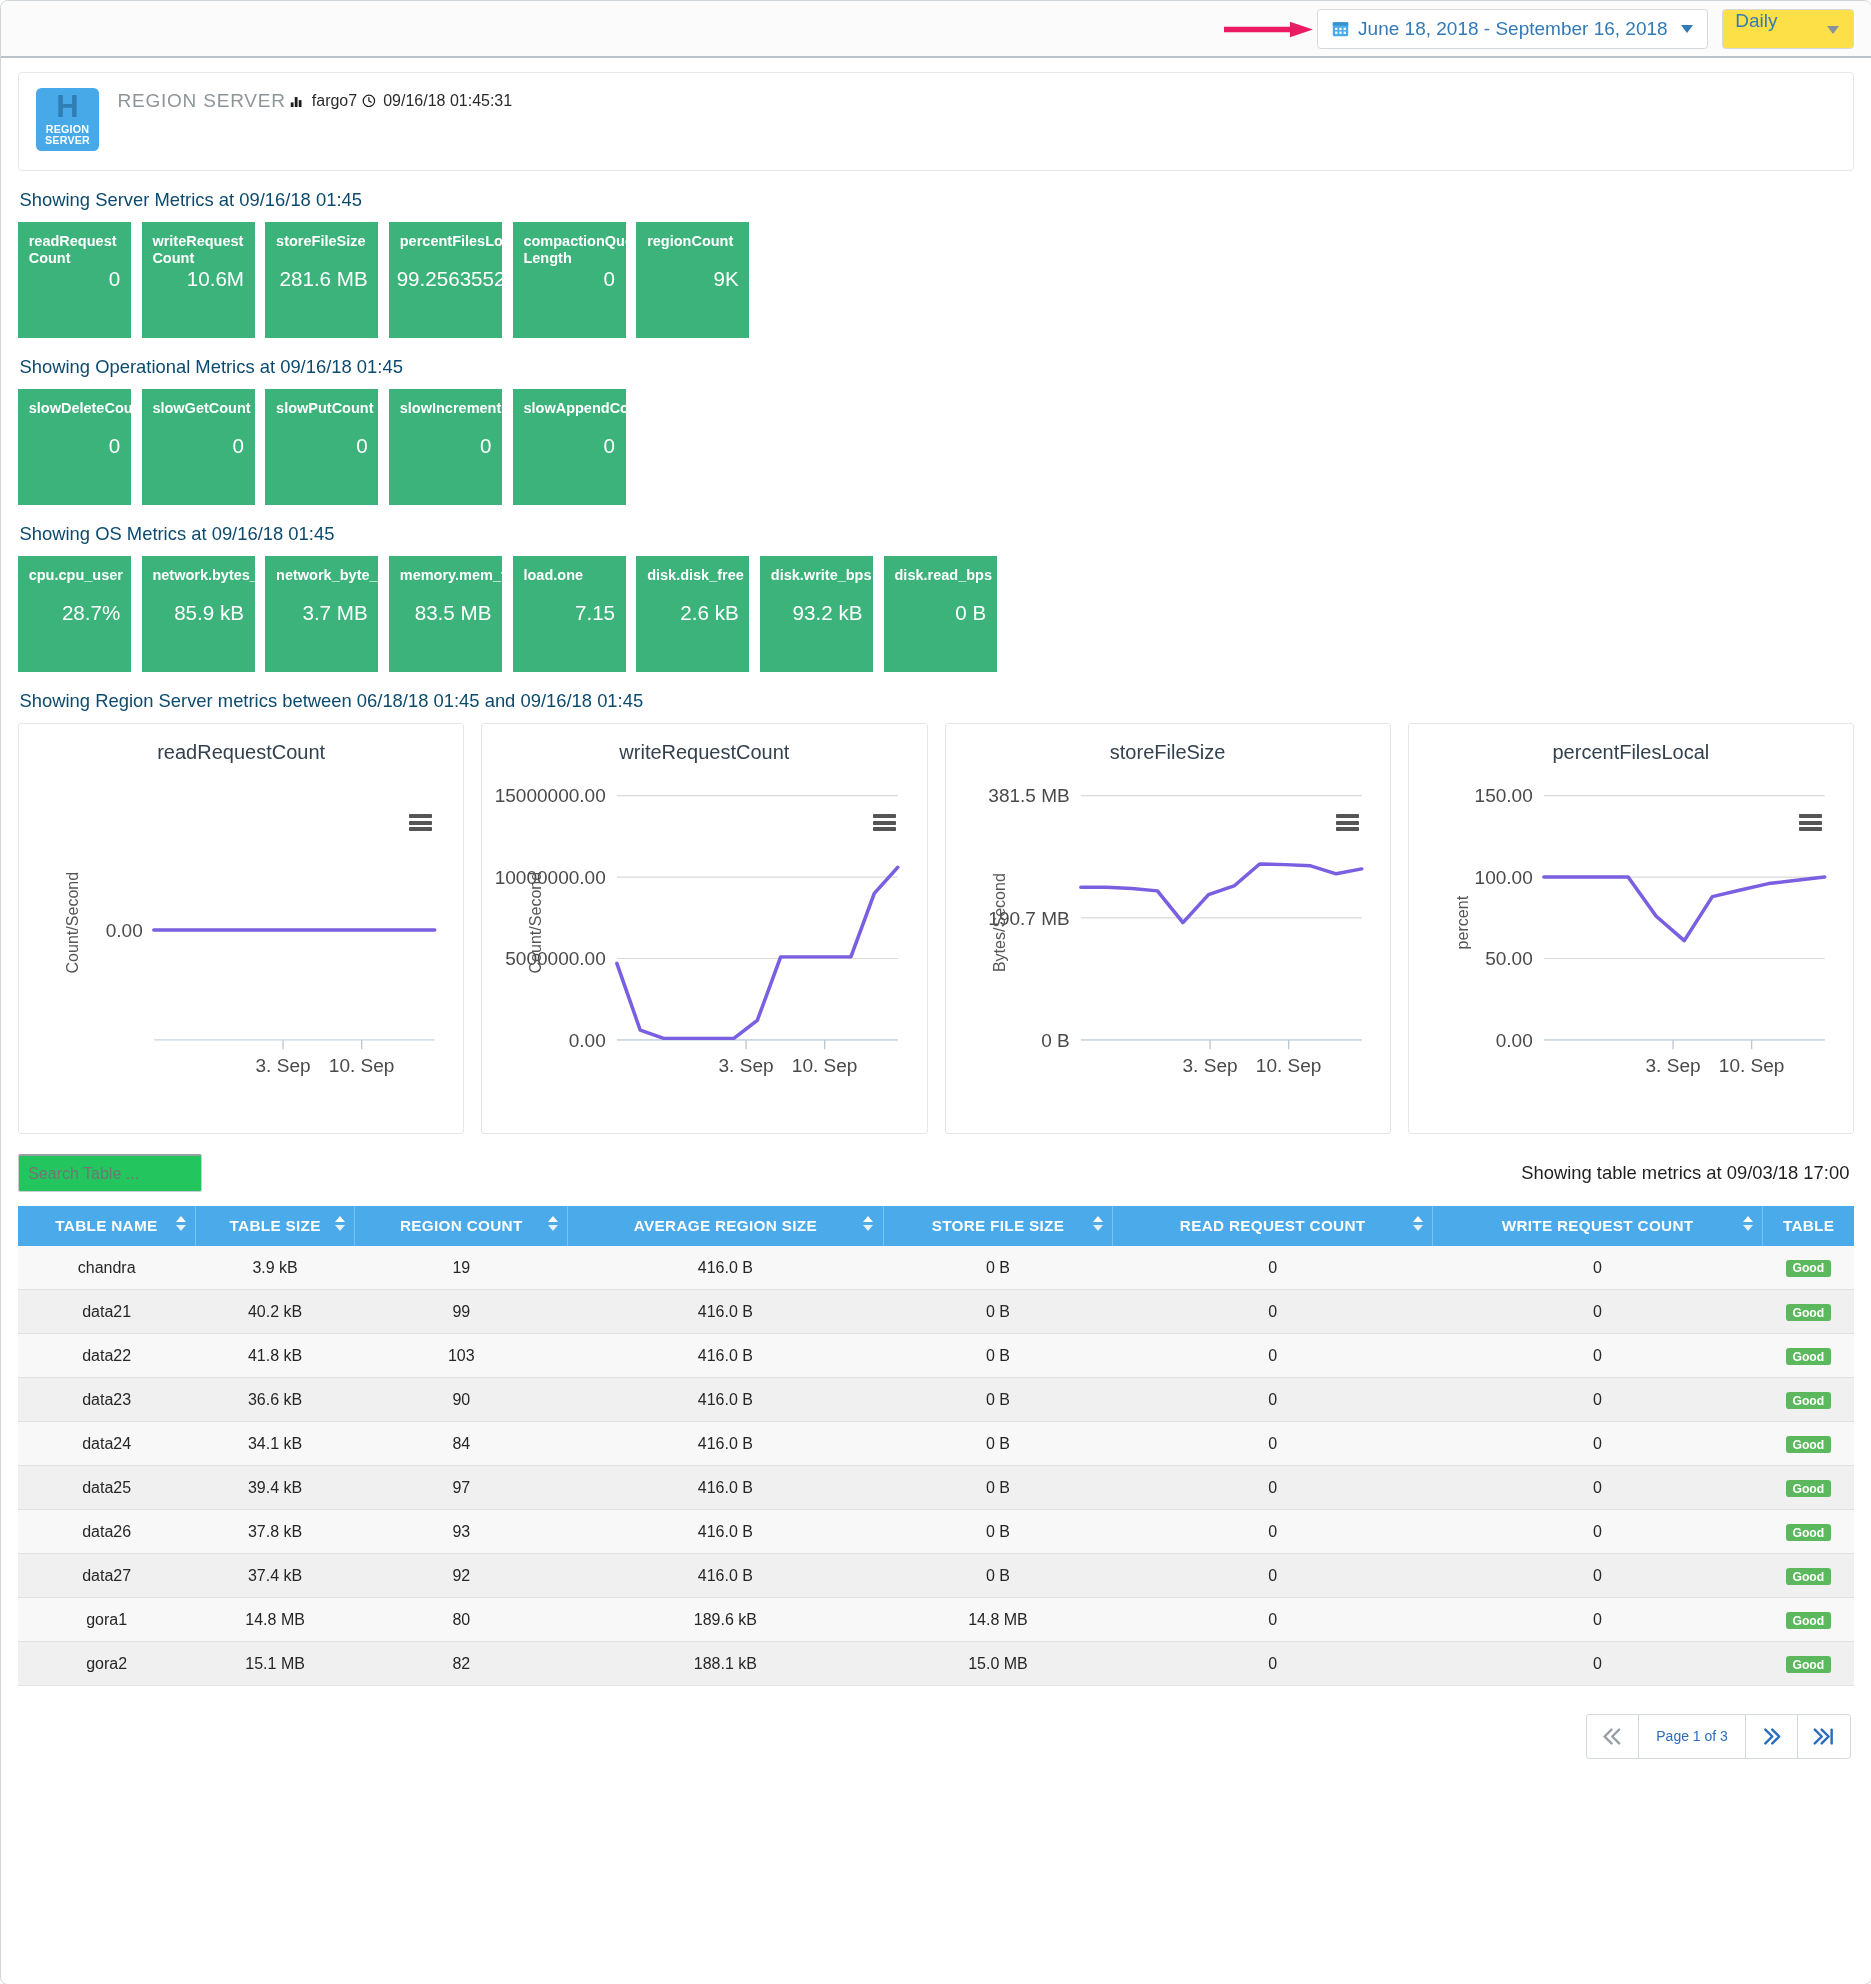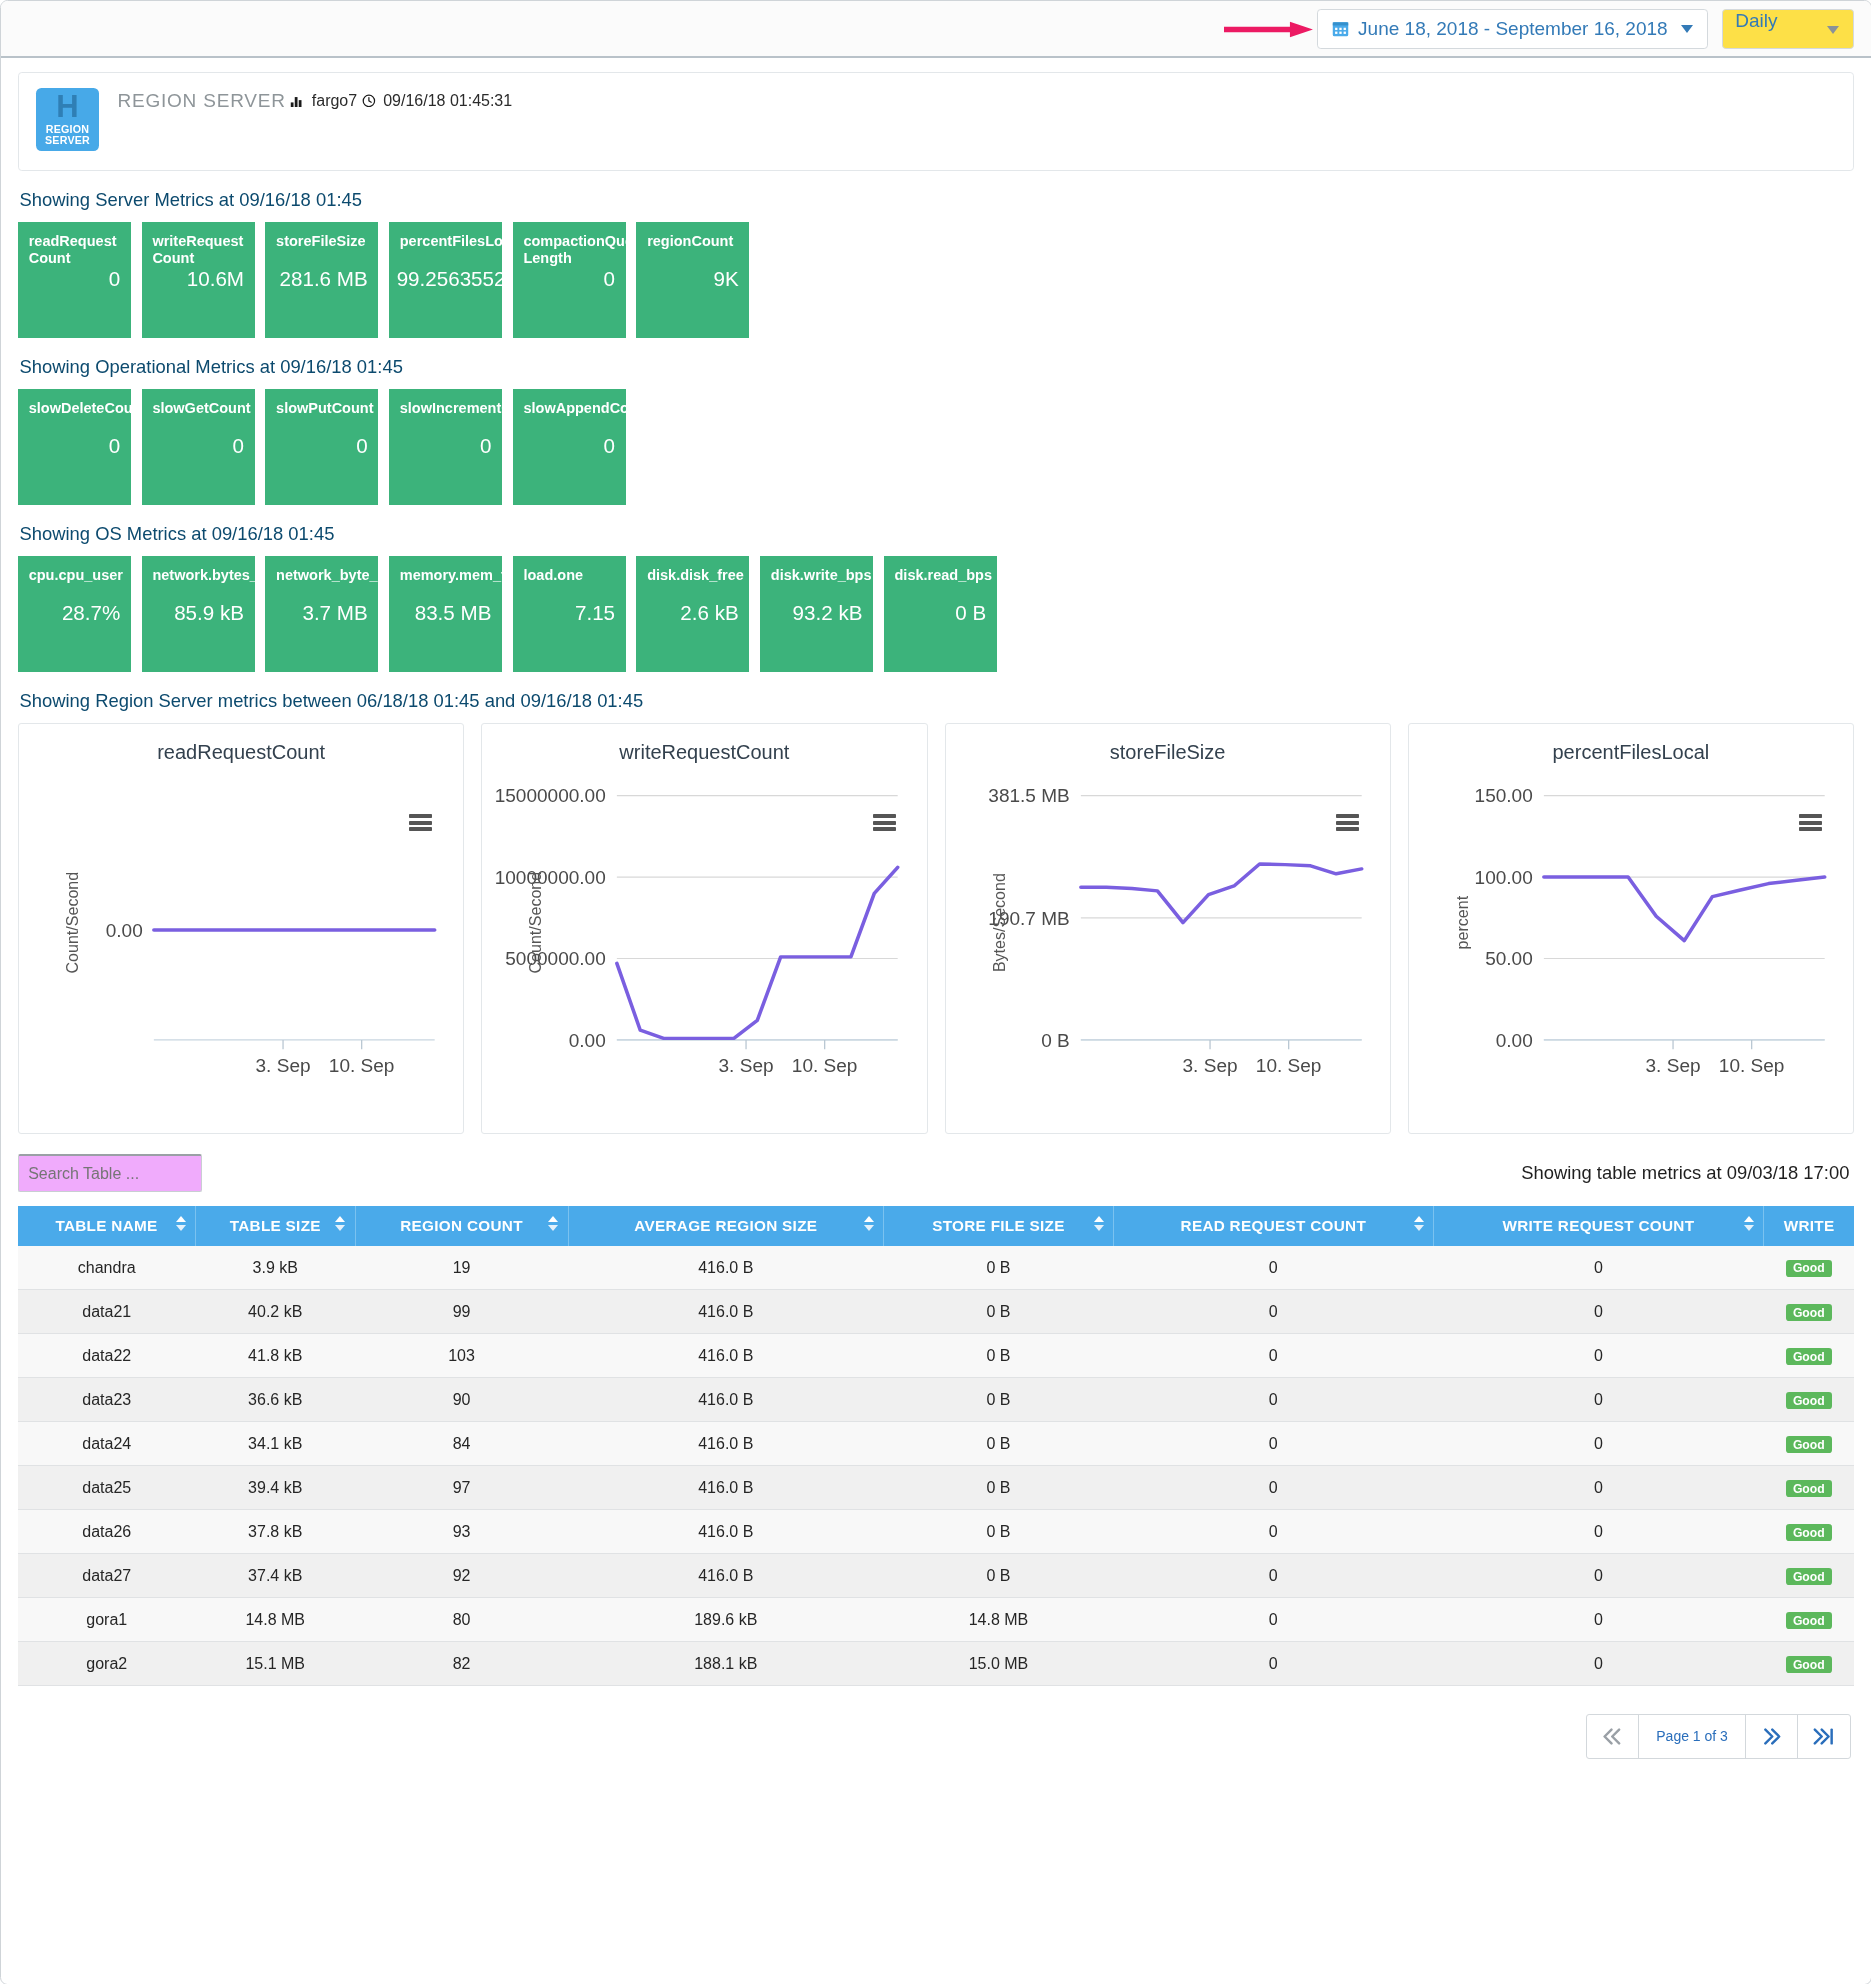--- a/index.html
+++ b/index.html
@@ -189,21 +189,21 @@
   }
   .search-input {
     width: 184px; height: 38px;
     border: 0.8px solid #c9ced2;
     border-top: 2.3px solid #9aa0a5;
     border-radius: 2.3px;
     font-size: 16px;
     color:#555;
     padding: 0 9.2px;
     font-family: "Liberation Sans", sans-serif;
-    background:#f0abfc;
+    background:#22c55e;
   }
   .table-stamp { font-size: 18.4px; color:#1f1f1f; padding-right: 4.6px; }
 
   table.metrics {
     width: 100%;
     border-collapse: collapse;
     margin-top: 13.8px;
     font-size: 16px;
   }
   table.metrics thead th {
@@ -551,21 +551,21 @@
                 <i class="down"></i>
               </span></th>
             <th><span>READ REQUEST COUNT</span><span class="sort-arrows">
                 <i class="up"></i>
                 <i class="down"></i>
               </span></th>
             <th><span>WRITE REQUEST COUNT</span><span class="sort-arrows">
                 <i class="up"></i>
                 <i class="down"></i>
               </span></th>
-            <th><span>WRITE</span></th>
+            <th><span>TABLE</span></th>
           </tr>
       </thead>
       <tbody id="tbody">
           <tr>
             <td>chandra</td>
             <td>3.9 kB</td>
             <td>19</td>
             <td>416.0 B</td>
             <td>0 B</td>
             <td>0</td>

